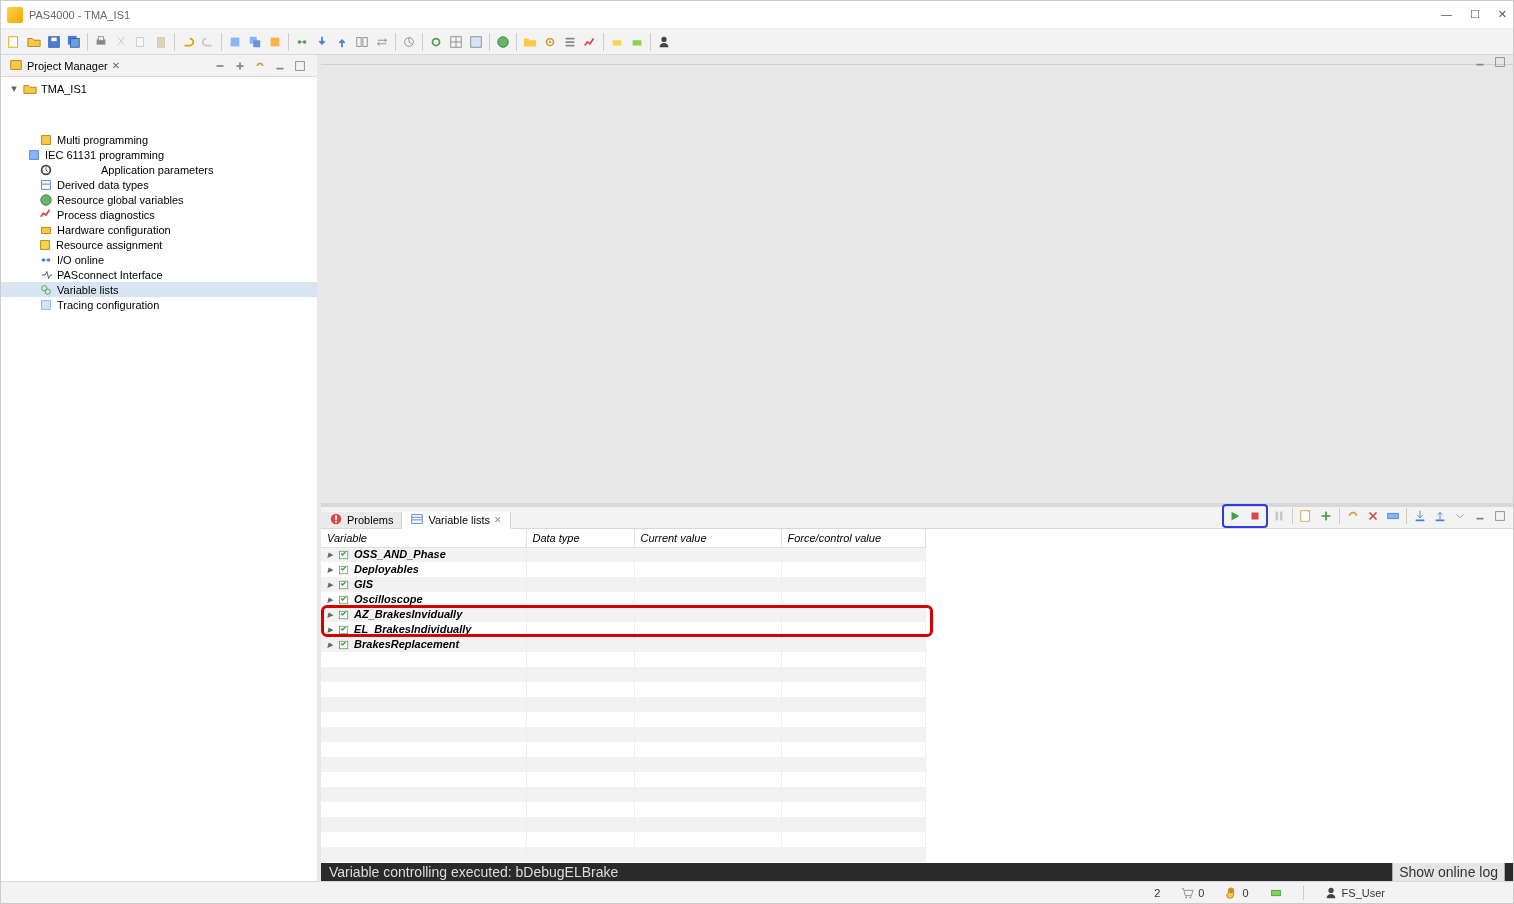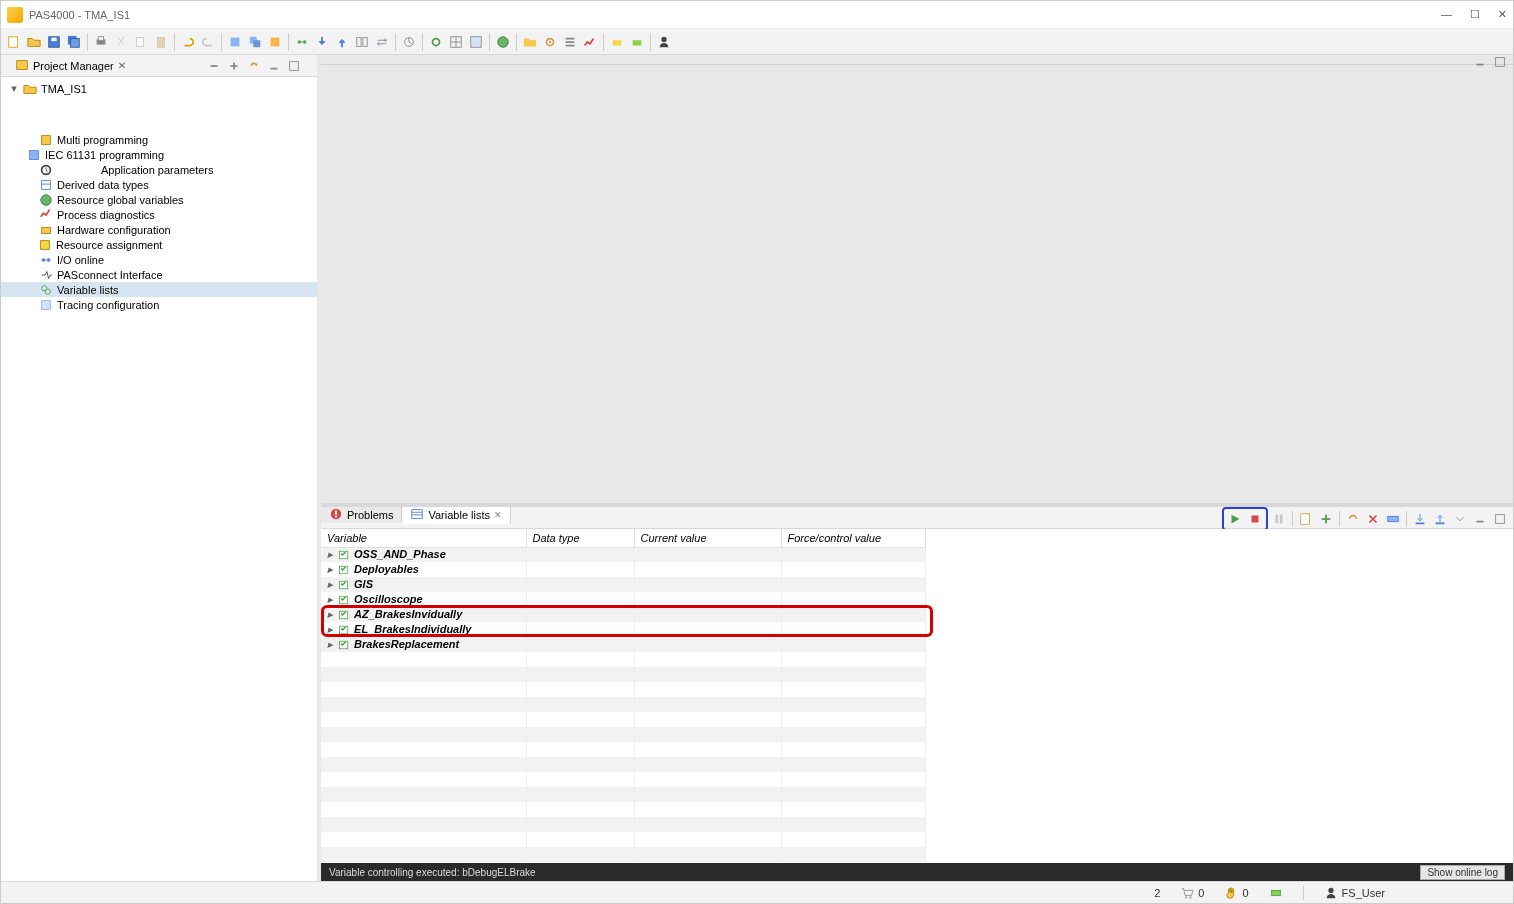--- a/index.html
+++ b/index.html
@@ -10,54 +10,54 @@
 .titlebar .title { flex: 1; color: #666; }
 .titlebar .win-btns { display: flex; gap: 18px; color: #555; }
 .titlebar .win-btns span { cursor: default; }
 .menubar { height: 20px; display: flex; align-items: center; gap: 14px; padding: 0 8px; color: #333; background: #f9f9f9; border-bottom: 1px solid #e3e3e3; }
 .menubar span { cursor: default; }
 .toolbar { height: 26px; display: flex; align-items: center; padding: 0 4px; background: #f3f3f3; border-bottom: 1px solid #d8d8d8; gap: 2px; }
 .tb-btn { width: 18px; height: 18px; display: flex; align-items: center; justify-content: center; border-radius: 2px; }
 .tb-sep { width: 1px; height: 18px; background: #ccc; margin: 0 2px; }
 .main { flex: 1; display: flex; min-height: 0; }
 .left-panel { width: 320px; border-right: 4px solid #e8e8e8; display: flex; flex-direction: column; background: #fff; }
-.view-header { height: 22px; display: flex; align-items: center; padding: 0 14px; background: #f3f3f3; border-bottom: 1px solid #d8d8d8; gap: 0; }
+.view-header { height: 22px; display: flex; align-items: center; padding: 0 8px; background: #f3f3f3; border-bottom: 1px solid #d8d8d8; gap: 0; }
 .view-header .vh-title { flex: 1; display: flex; align-items: center; gap: 4px; }
 .view-header .vh-close { color: #666; font-size: 10px; }
 .view-header .vh-icons { display: flex; gap: 2px; }
 .tree { padding: 4px 0; overflow: auto; flex: 1; }
 .tree-item { display: flex; align-items: center; height: 15px; padding: 0 0 0 22px; gap: 4px; cursor: default; }
 .tree-item.root { padding-left: 8px; }
 .tree-item.selected { background: #d7e4f2; }
 .tree-icon { width: 14px; height: 14px; display: inline-flex; align-items: center; justify-content: center; font-size: 10px; }
 .right-panel { flex: 1; display: flex; flex-direction: column; background: #e8e8e8; min-width: 0; }
 .editor-area { flex: 1; background: #e8e8e8; position: relative; }
 .editor-header { position: absolute; top: 0; left: 0; right: 0; height: 10px; background: #e8e8e8; border-bottom: 1px solid #d0d0d0; }
 .editor-header .eh-icons { position: absolute; right: 4px; top: -2px; display: flex; gap: 2px; }
 .bottom-views { height: 378px; display: flex; flex-direction: column; border-top: 4px solid #d8d8d8; background: #fff; }
-.tabs-row { height: 22px; display: flex; align-items: flex-start; background: #f3f3f3; border-bottom: 1px solid #d8d8d8; }
+.tabs-row { height: 22px; display: flex; align-items: flex-end; background: #f3f3f3; border-bottom: 1px solid #d8d8d8; }
 .tab { display: flex; align-items: center; padding: 0 8px; gap: 4px; border-right: 1px solid #d0d0d0; background: #eaeaea; cursor: default; }
 .tab.active { background: #fff; border-bottom: 1px solid #fff; margin-bottom: -1px; }
 .tab .tab-close { color: #888; font-size: 9px; }
 .tabs-spacer { flex: 1; }
 .view-toolbar { display: flex; align-items: center; gap: 2px; padding-right: 4px; }
 .vt-btn { width: 18px; height: 18px; display: flex; align-items: center; justify-content: center; border-radius: 2px; }
 .vt-sep { width: 1px; height: 16px; background: #ccc; margin: 0 2px; }
 .highlight-blue { border: 2px solid #2a3fd9; border-radius: 4px; padding: 1px 2px; display: flex; gap: 2px; }
 .table-area { flex: 1; overflow: auto; background: #fff; position: relative; }
 table.varlist { border-collapse: collapse; width: 604px; table-layout: fixed; font-style: italic; }
 table.varlist th { text-align: left; font-weight: normal; font-size: 11px; padding: 2px 6px; background: #fff; border-right: 1px solid #e0e0e0; border-bottom: 1px solid #e0e0e0; height: 18px; }
 table.varlist td { padding: 0 4px; height: 15px; border-right: 1px solid #eee; font-size: 11px; }
 table.varlist tr.odd td { background: #f2f2f2; }
 table.varlist tr.even td { background: #fff; }
 .row-icon { display: inline-block; width: 12px; height: 12px; vertical-align: middle; margin-right: 4px; }
 .exp-icon { display: inline-block; width: 10px; text-align: center; color: #666; }
 .bold { font-weight: bold; }
 .red-box { position: absolute; border: 3px solid #d40000; border-radius: 6px; pointer-events: none; }
-.status-dark { height: 18px; background: #2a2a2a; color: #ddd; display: flex; align-items: center; padding: 0 8px; font-size: 10px; }
+.status-dark { height: 18px; background: #2a2a2a; color: #ddd; display: flex; align-items: center; padding: 0 8px; font-size: 14px; }
 .status-dark .sd-msg { flex: 1; }
 .status-dark .sd-btn { background: #e6e6e6; color: #333; padding: 1px 6px; border: 1px solid #aaa; cursor: default; }
 .statusbar { height: 22px; background: #f3f3f3; border-top: 1px solid #d8d8d8; display: flex; align-items: center; padding: 0 8px; gap: 20px; justify-content: flex-end; color: #333; }
 .status-item { display: flex; align-items: center; gap: 4px; }
 .mini-icon { width: 14px; height: 14px; display: inline-block; }
 .svg-icon { width: 14px; height: 14px; }
 </style>
 </head>
 <body>
 

